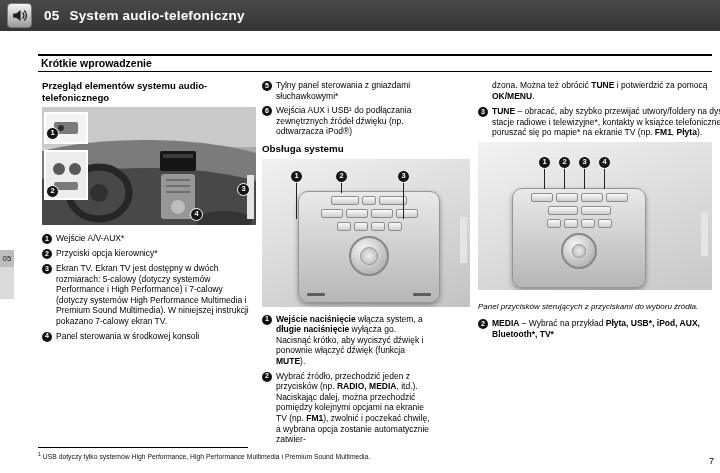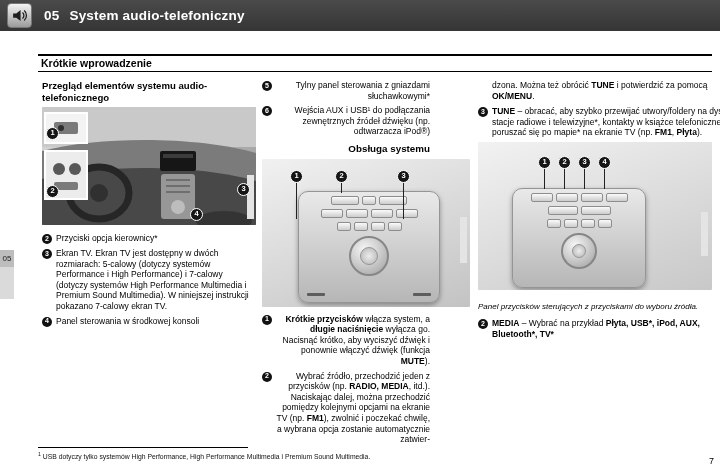--- a/index.html
+++ b/index.html
@@ -23,21 +23,21 @@
   .section-title{position:absolute;left:41px;top:57px;font-size:10.5px;font-weight:bold;}
 
   
   .side-tab{position:absolute;left:0;top:250px;width:14px;height:17px;background:#bdbdbd;
             display:flex;align-items:center;justify-content:center;font-size:8px;color:#222;}
   .side-tab-ext{position:absolute;left:0;top:267px;width:14px;height:32px;background:#dadada;}
 
   
   .col{position:absolute;top:80px;font-size:8.5px;line-height:10.6px;}
   .col1{left:42px;width:214px;}
-  .col2{left:262px;width:168px;text-align:right;}
+  .col2{left:262px;width:168px;}
   .col3{left:478px;width:266px;}
   .col-heading{margin:0 0 4px 0;font-size:9.6px;line-height:11.5px;font-weight:bold;}
   .mid-heading{margin:7px 0 4px 0;font-size:9.8px;font-weight:bold;}
 
   
   .items{list-style:none;margin:0;padding:0;}
   .item{display:flex;gap:4px;margin:0 0 4px 0;}
   .badge{flex:none;width:10px;height:10px;border-radius:50%;background:#111;color:#fff;
          font-size:7px;font-weight:bold;display:inline-flex;align-items:center;
          justify-content:center;margin-top:1px;}
@@ -140,20 +140,24 @@
       </svg>
       <div class="strip" style="right:2px;top:68px;height:44px;"></div>
       <span class="callout" style="left:4px;top:20px;">1</span>
       <span class="callout" style="left:4px;top:78px;">2</span>
       <span class="callout" style="left:195px;top:76px;">3</span>
       <span class="callout" style="left:148px;top:101px;">4</span>
     </figure>
 
     <ol class="items">
       <li class="item">
+        <span class="badge">1</span>
+        <span class="itext"><span>Wejście A/V-AUX*</span></span>
+      </li>
+      <li class="item">
         <span class="badge">2</span>
         <span class="itext"><span>Przyciski opcja kierownicy*</span></span>
       </li>
       <li class="item">
         <span class="badge">3</span>
         <span class="itext"><span>Ekran TV. Ekran TV jest dostępny w dwóch rozmiarach: 5-calowy (dotyczy systemów Performance i High Performance) i 7-calowy (dotyczy systemów High Performance Multimedia i Premium Sound Multimedia). W niniejszej instrukcji pokazano 7-calowy ekran TV.</span></span>
       </li>
       <li class="item">
         <span class="badge">4</span>
         <span class="itext"><span>Panel sterowania w środkowej konsoli</span></span>
@@ -205,21 +209,21 @@
           </div>
         <div class="vent vent-l"></div>
         <div class="vent vent-r"></div>
       </div>
       <div class="strip" style="right:3px;top:58px;height:46px;"></div>
     </figure>
 
     <ol class="items">
       <li class="item">
         <span class="badge">1</span>
-        <span class="itext"><span class="b">Krótkie przycisków</span><span> włącza system, a </span><span class="b">długie naciśnięcie</span><span> wyłącza go. Nacisnąć krótko, aby wyciszyć dźwięk i ponownie włączyć dźwięk (funkcja </span><span class="b">MUTE</span><span>).</span></span>
+        <span class="itext"><span class="b">Wejście naciśnięcie</span><span> włącza system, a </span><span class="b">długie naciśnięcie</span><span> wyłącza go. Nacisnąć krótko, aby wyciszyć dźwięk i ponownie włączyć dźwięk (funkcja </span><span class="b">MUTE</span><span>).</span></span>
       </li>
       <li class="item">
         <span class="badge">2</span>
         <span class="itext"><span>Wybrać źródło, przechodzić jeden z przycisków (np. </span><span class="b">RADIO, MEDIA</span><span>, itd.). Naciskając dalej, można przechodzić pomiędzy kolejnymi opcjami na ekranie TV (np. </span><span class="b">FM1</span><span>), zwolnić i poczekać chwilę, a wybrana opcja zostanie automatycznie zatwier-</span></span>
       </li>
     </ol>
   </section>
 
   <section class="col col3">
     <p class="cont"><span>dzona. Można też obrócić </span><span class="b">TUNE</span><span> i potwierdzić za pomocą </span><span class="b">OK/MENU</span><span>.</span></p>

